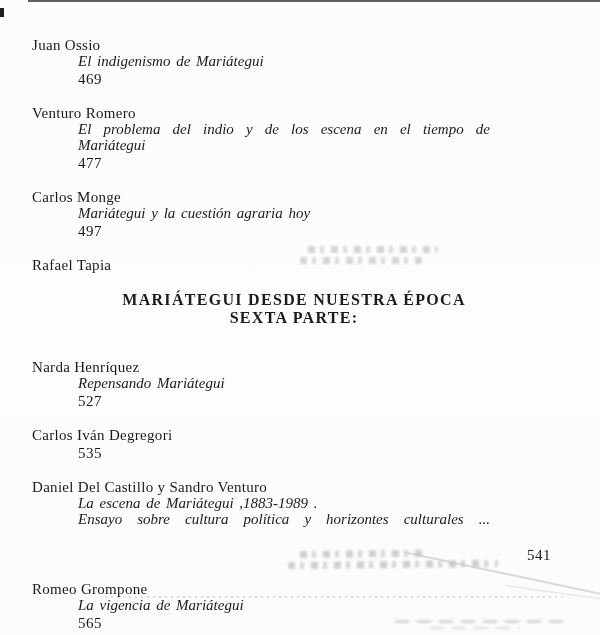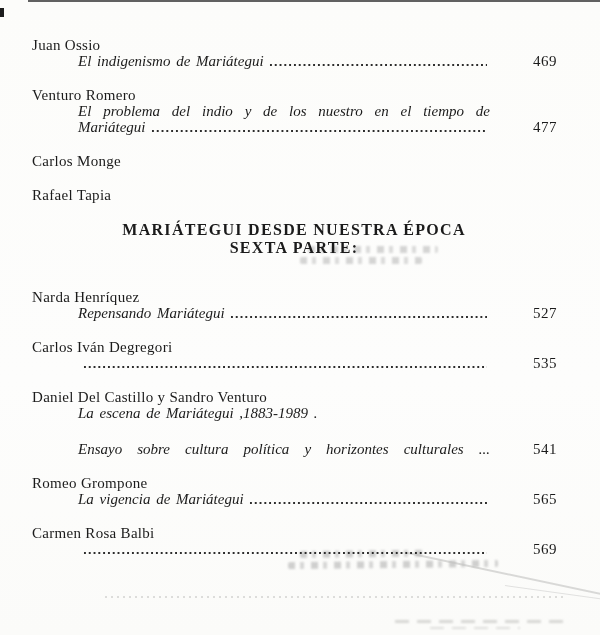--- a/index.html
+++ b/index.html
@@ -40,29 +40,29 @@
   .ghostdots { position:absolute; left:105px; top:596px; width:460px; height:2px; opacity:.18; filter:blur(.4px);
     background:repeating-linear-gradient(90deg,#555 0 2px, rgba(0,0,0,0) 2px 6px); }
 
   
   .content { position:absolute; left:0; top:0; width:600px; padding-top:37px; }
   .entry { margin-bottom:18px; }
   .author { margin-left:32px; font-size:15px; line-height:16px; letter-spacing:.3px; }
   .lines { margin-left:78px; width:479px; font-style:italic; }
   .tline, .lead-row { font-size:15px; line-height:16px; word-spacing:2px; }
   .jline { width:412px; text-align:justify; text-align-last:justify; }
-  .lead-row { display:flex; align-items:baseline; }
+  .lead-row { display:flex; align-items:baseline;flex-direction:column; }
   .lead-row .t { white-space:pre; }
   .lead-row .t.just { width:412px; text-align:justify; text-align-last:justify; white-space:normal; }
   .leader {
     flex:1; height:4px; align-self:flex-end; margin:0 40px 2px 5px;
     background-image:radial-gradient(circle at 2px 2px, #2c2c2c 1.05px, rgba(0,0,0,0) 1.45px);
     background-size:4.8px 4px; background-repeat:repeat-x; background-position:left bottom;
   }
-  .pg { font-style:normal; font-size:15px; min-width:30px; text-align:right; letter-spacing:.5px; }
+  .pg { font-style:normal; font-size:15px; min-width:30px; letter-spacing:.5px; }
   .pg-auto { margin-left:auto;margin-top:20px; }
 
   .part-heading { margin:16px 0 33px 28px; width:532px; text-align:center;
     font-weight:bold; font-size:16px; line-height:17.5px; letter-spacing:1.3px; }
 </style>
 </head>
 <body>
 
 <div class="page">
 
@@ -90,30 +90,37 @@
             <div class="lead-row">
               <span class="t">El indigenismo de Mariátegui</span>
               <span class="leader"></span>
               <span class="pg">469</span>
             </div>
           </div>
         </div>
         <div class="entry">
           <div class="author">Venturo Romero</div>
           <div class="lines">
-            <div class="tline jline">El problema del indio y de los nuestro en el tiempo de</div>
+            <div class="tline jline">El problema del indio y de los escena en el tiempo de</div>
             <div class="lead-row">
               <span class="t">Mariátegui</span>
               <span class="leader"></span>
               <span class="pg">477</span>
             </div>
           </div>
         </div>
         <div class="entry">
           <div class="author">Carlos Monge</div>
+          <div class="lines">
+            <div class="lead-row">
+              <span class="t">Mariátegui y la cuestión agraria hoy</span>
+              <span class="leader"></span>
+              <span class="pg">497</span>
+            </div>
+          </div>
         </div>
         <div class="entry">
           <div class="author">Rafael Tapia</div>
         </div>
       </div>
 
     <div class="part-heading">
       <div>MARIÁTEGUI DESDE NUESTRA ÉPOCA</div>
       <div>SEXTA PARTE:</div>
     </div>

